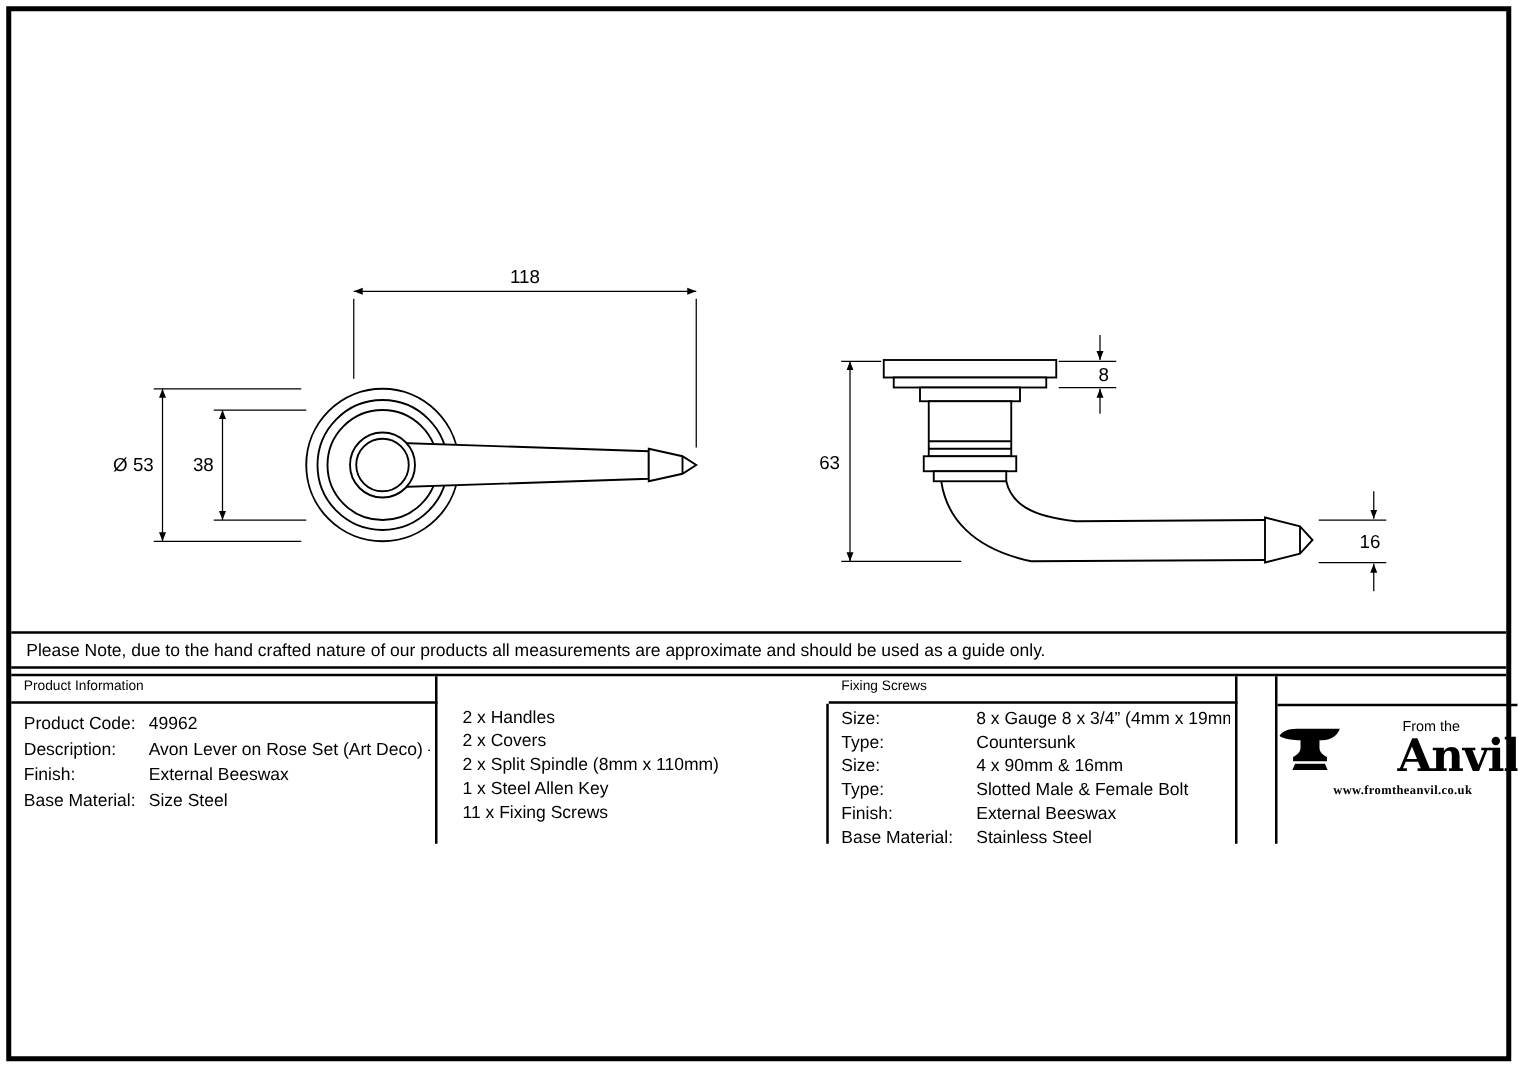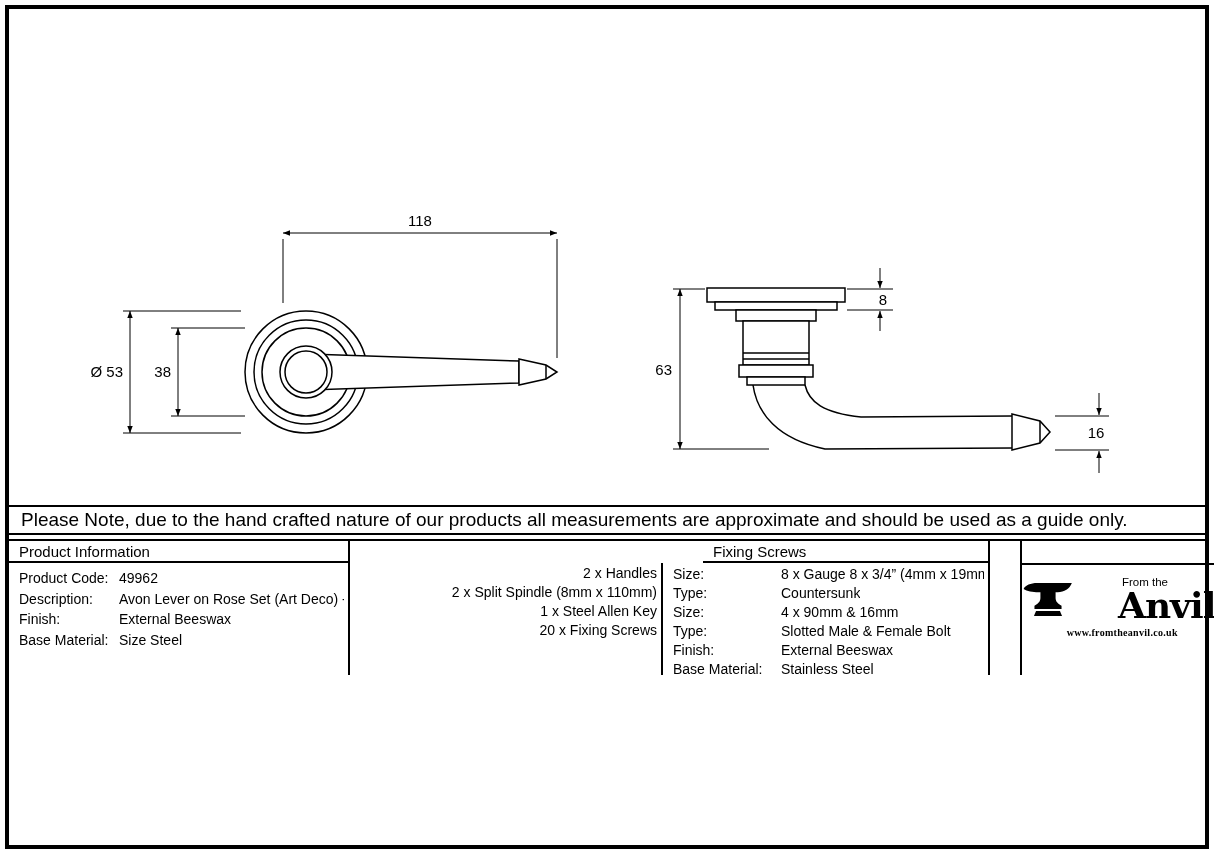--- a/index.html
+++ b/index.html
@@ -9,33 +9,33 @@
 
   .drawing-area { height:496px; position:relative; }
   .drawing-area svg { display:block; }
 
   .dim  { stroke:#000; stroke-width:1; fill:none; }
   .obj  { stroke:#000; stroke-width:1.5; fill:none; }
   .objw { stroke:#000; stroke-width:1.5; fill:#fff; }
   .dimtxt { font-family:"Liberation Sans", sans-serif; font-size:15px; fill:#000; }
 
   .note-row { height:30px; box-sizing:border-box; border-top:2px solid #000; border-bottom:2px solid #000;
-              display:flex; align-items:center; padding-left:12px; font-size:19px; }
+              display:flex; align-items:center; padding-left:12px; font-size:14px; }
   .gap { height:4px; }
 
   .itable { height:136px; box-sizing:border-box; border-top:2px solid #000;
             display:grid; grid-template-columns:341px 313px 327px 32px 1fr; grid-template-rows:22px 1fr; }
   .hcell { box-sizing:border-box; border-right:2px solid #000; border-bottom:2px solid #000;
-           padding:2px 0 0 10px; font-size:15px; }
-  .hc1 { grid-area:1/1; } .hc2 { grid-area:1/2; } .hc3 { grid-area:1/3;margin-left:40px; }
+           padding:2px 0 0 10px; font-size:11px; }
+  .hc1 { grid-area:1/1; } .hc2 { grid-area:1/2; } .hc3 { grid-area:1/3; }
   .sp4 { grid-area:1/4/3/5; border-right:2px solid #000; }
   .hsp5 { grid-area:1/5; }
   .bcell { box-sizing:border-box; border-right:2px solid #000; font-size:14px; overflow:hidden; }
   .bc1 { grid-area:2/1; padding:5px 4px 18px 10px; line-height:20.5px; }
-  .bc2 { grid-area:2/2; padding:1px 4px 0 20px; line-height:19px;text-align:right; }
+  .bc2 { grid-area:2/2; padding:1px 4px 0 20px; line-height:19px; }
   .bc3 { grid-area:2/3; padding:2px 4px 0 10px; line-height:19px; }
   .frow { display:flex; }
   .bc1 .lbl { width:100px; flex-shrink:0; }
   .bc3 .lbl { width:108px; flex-shrink:0; }
   .val { white-space:nowrap; overflow:hidden; }
 
   .logo-cell { grid-area:2/5; border-top:2px solid #000; display:flex; flex-direction:column;
                align-items:center; padding-top:10px; box-sizing:border-box; }
   .logo-row { display:flex; align-items:flex-start;gap:39px; }
   .logo-text { display:flex; flex-direction:column; margin-left:5px; }
@@ -149,23 +149,24 @@
           <span class="val">External Beeswax</span>
         </div>
         <div class="frow">
           <span class="lbl">Base Material:</span>
           <span class="val">Size Steel</span>
         </div>
       </div>
 
       <div class="bcell bc2">
         <div>2 x Handles</div>
+        <div>2 x Covers</div>
         <div>2 x Split Spindle (8mm x 110mm)</div>
         <div>1 x Steel Allen Key</div>
-        <div>20 x Fixing Screws</div>
+        <div>11 x Fixing Screws</div>
       </div>
 
       <div class="bcell bc3">
         <div class="frow">
           <span class="lbl">Size:</span>
           <span class="val">8 x Gauge 8 x 3/4” (4mm x 19mm)</span>
         </div>
         <div class="frow">
           <span class="lbl">Type:</span>
           <span class="val">Countersunk</span>

